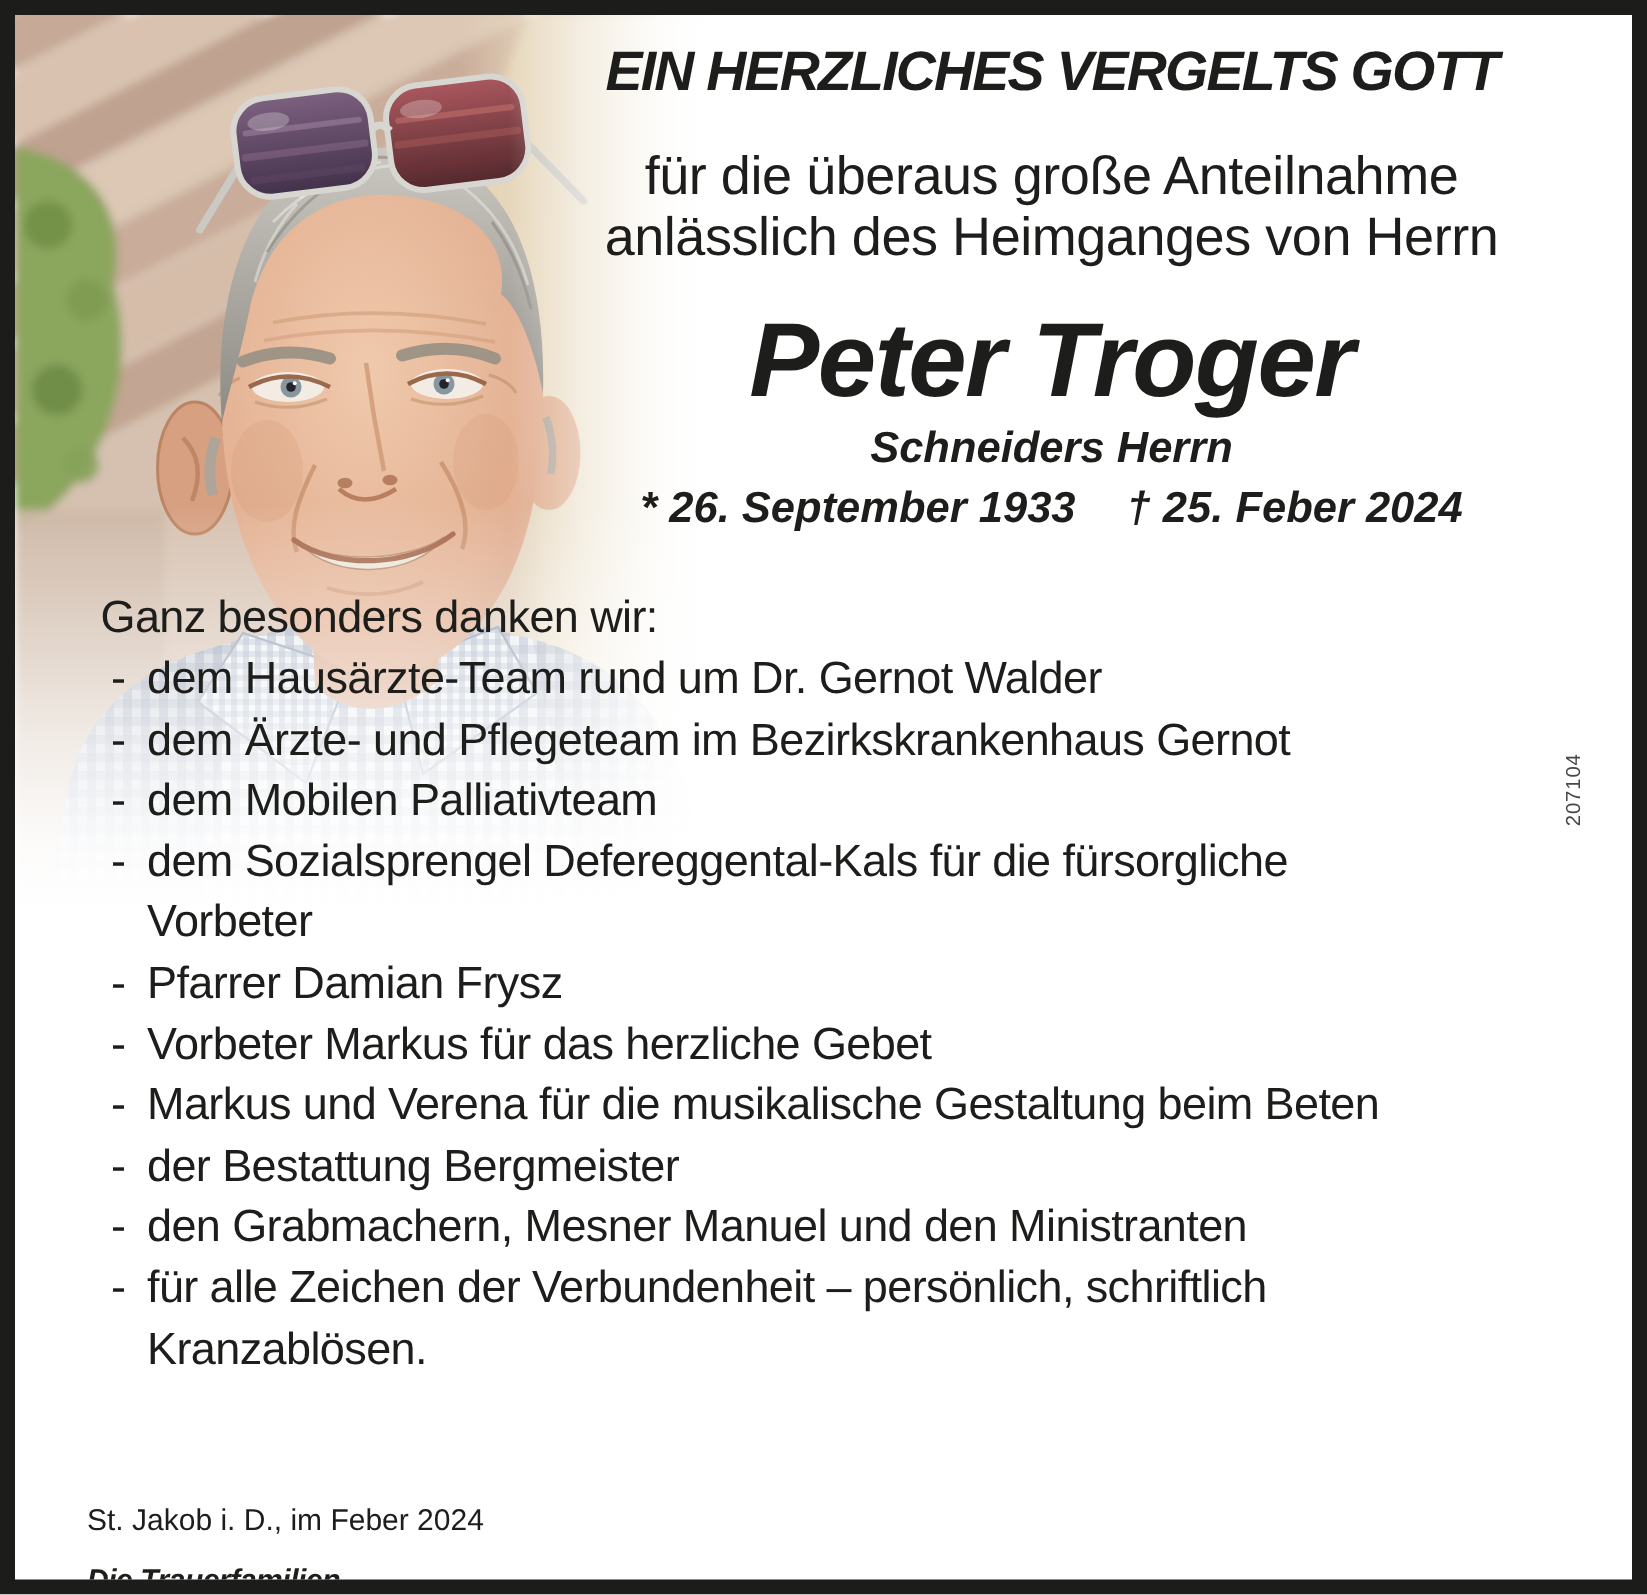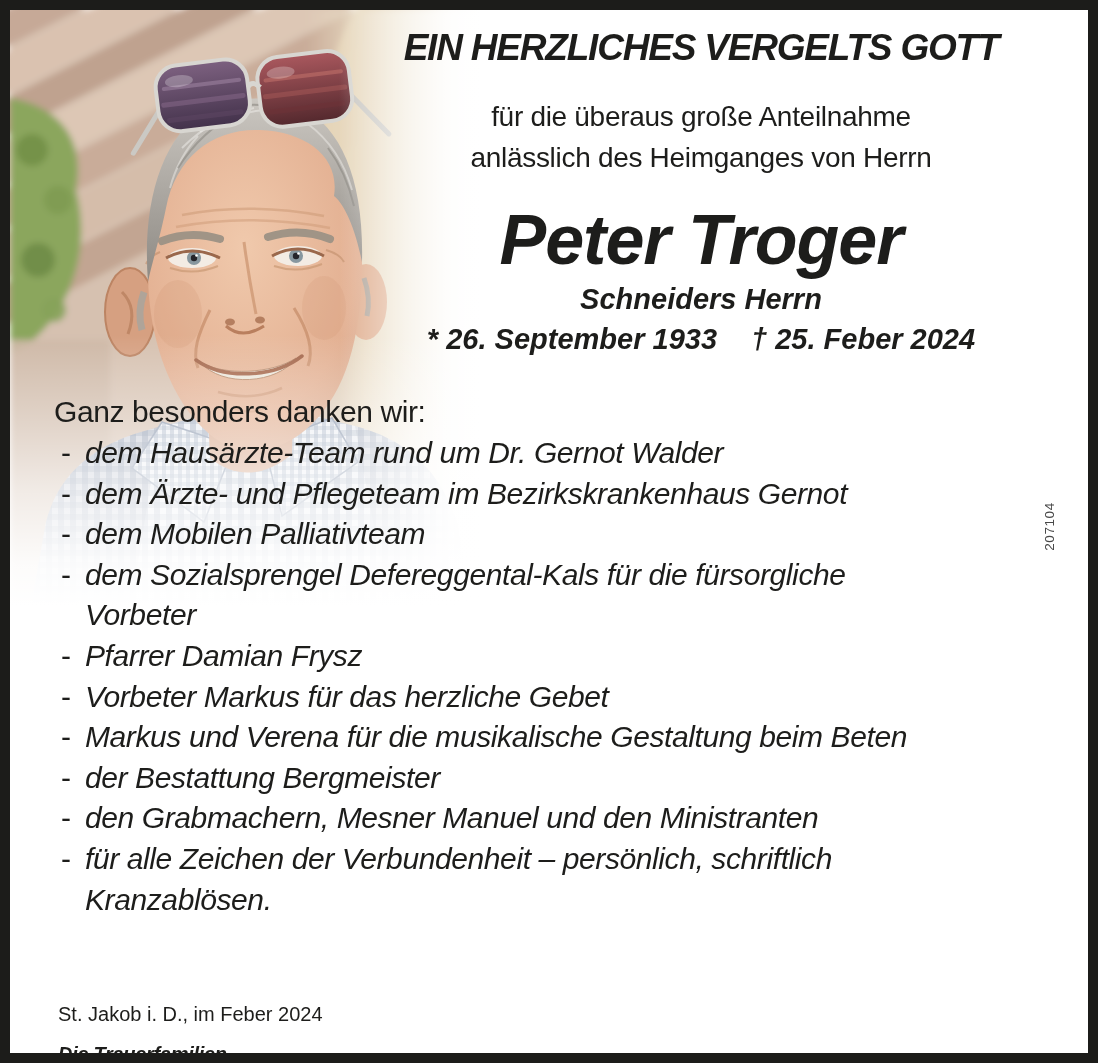--- a/index.html
+++ b/index.html
@@ -35,21 +35,21 @@
   }
   .main-title {
     margin-top: 17px;
     font-size: 37px; line-height: 42px;
     font-weight: 700; font-style: italic;
     letter-spacing: -1.2px;
     white-space: nowrap;
   }
   .sub-line1 { margin-top: 27px; }
   .sub-line1, .sub-line2 {
-    font-size: 28px; line-height: 41px; letter-spacing: -0.3px;
+    font-size: 36px; line-height: 41px; letter-spacing: -0.3px;
   }
   .deceased-name {
     margin-top: 25px;
     font-size: 70px; line-height: 74px;
     font-weight: 700; font-style: italic;
     letter-spacing: -1px;
     white-space: nowrap;
   }
   .vulgo-name {
     margin-top: 5px;
@@ -58,30 +58,30 @@
   }
   .dates-line {
     margin-top: 4px;
     font-size: 29px; line-height: 38px;
     font-weight: 700; font-style: italic;
     white-space: nowrap;
   }
   .dates-gap { display: inline-block; width: 34px; }
   
   .thanks {
-    position: absolute; left: 44px; top: 381px; width: 1002px;
+    position: absolute; left: 57px; top: 381px; width: 1002px;
     font-size: 30px; letter-spacing: -0.4px;
     z-index: 3;
   }
   .thanks-intro { line-height: 42px; }
   .trow { display: flex; line-height: 40.6px; }
   .dash {
     flex: 0 0 31px; padding-left: 7px; box-sizing: border-box;
   }
-  .ttext { flex: 1; white-space: nowrap; font-style: italic; }
+  .ttext { flex: 1; white-space: nowrap; }
   
   .footer {
     position: absolute; left: 48px; right: 50px; top: 984px;
     display: flex; justify-content: space-between; align-items: baseline;
     font-size: 20px; line-height: 40px;
     z-index: 3;
     flex-direction: column;
   }
   .signature { font-weight: 700; font-style: italic; letter-spacing: -0.3px; }
   

